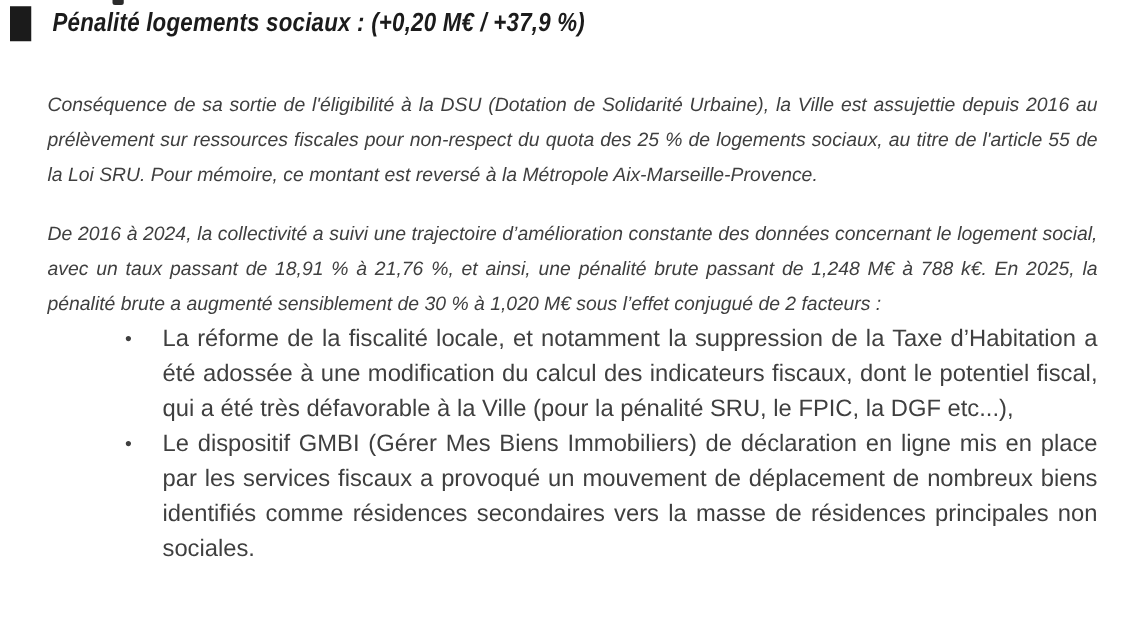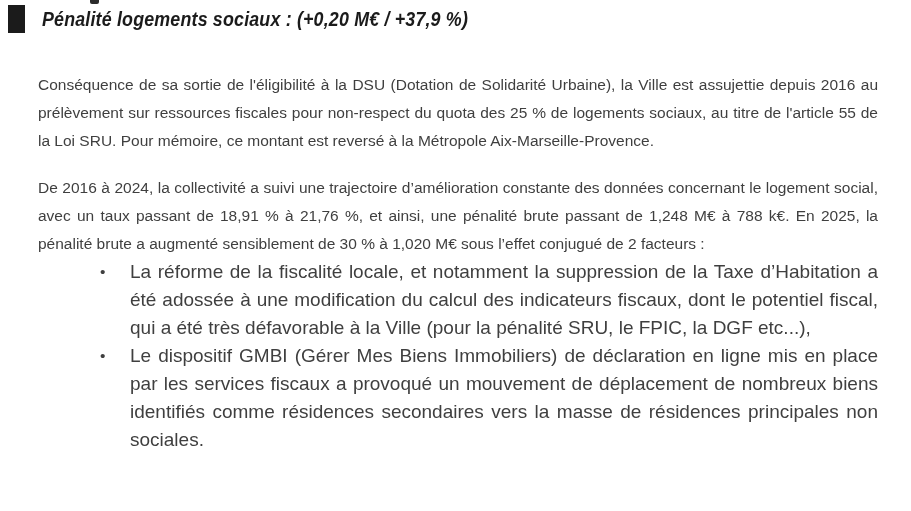--- a/index.html
+++ b/index.html
@@ -54,20 +54,21 @@
     transform: scaleX(0.85);
     transform-origin: left center;
   }
   .para {
     margin: 0;
     padding: 0 33px 0 38px;
     text-align: justify;
     font-size: 15.5px;
     line-height: 28px;
     color: var(--text-color, #3f3f3f);
+    font-style: italic;
   }
   .p1 { margin-top: 38px; }
   .p2 { margin-top: 19px; }
   .p3 { margin-top: 17px; }
   .bullets {
     margin: 0;
     padding: 0 33px 0 38px;
   }
   .bullet-item { display: flex; }
   .bullet-marker {

